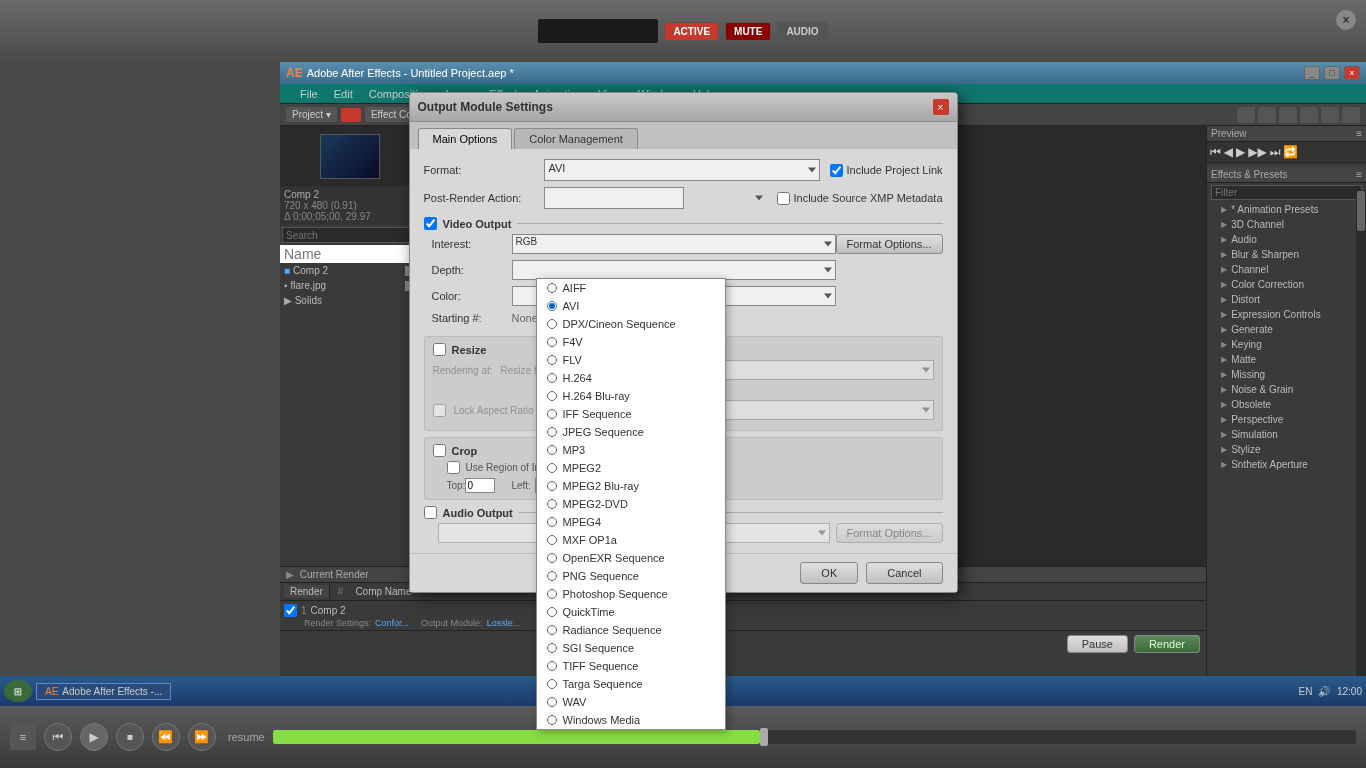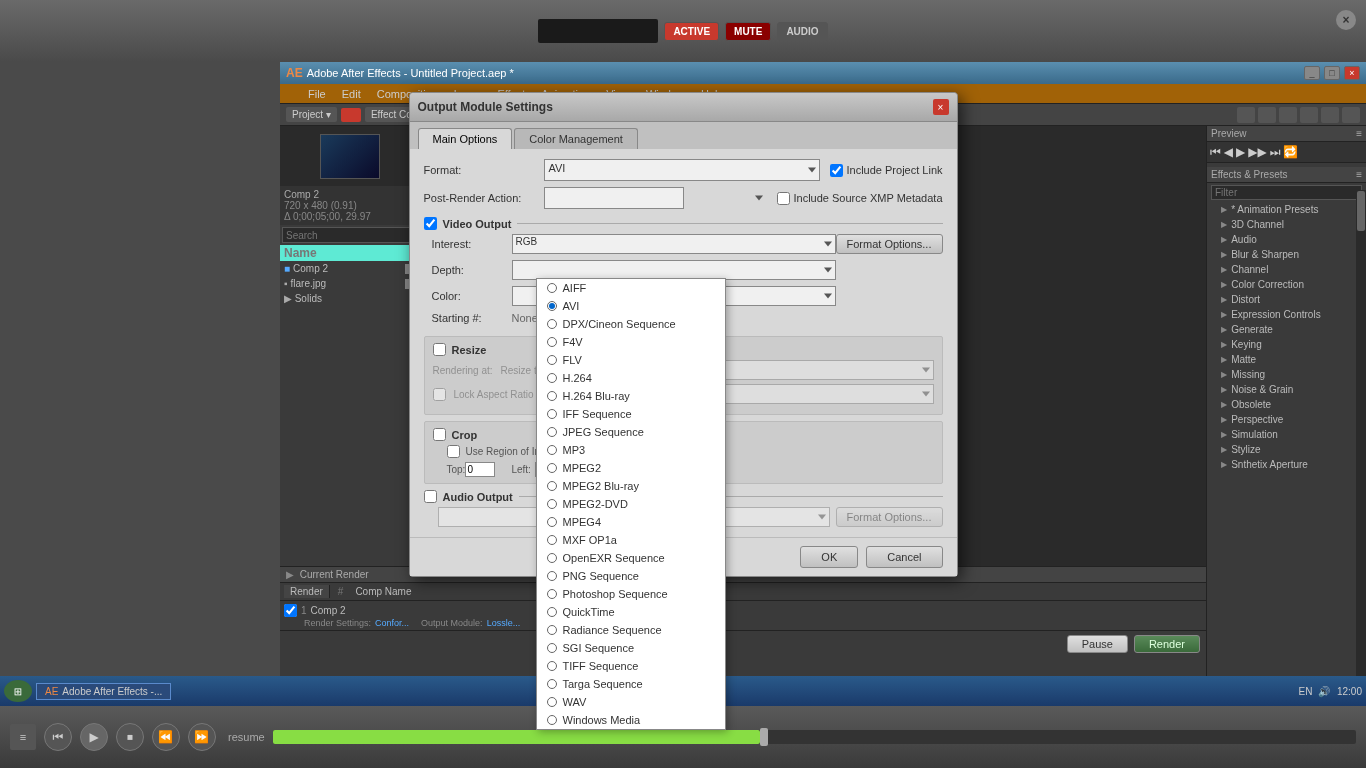--- a/index.html
+++ b/index.html
@@ -80,25 +80,25 @@
     .ae-win-btn {
       width: 16px; height: 14px;
       border-radius: 2px;
       border: 1px solid #666;
       background: #888;
       display: flex; align-items: center; justify-content: center;
       font-size: 9px; color: #333;
       cursor: pointer;
     }
     .ae-menubar {
-      background: #a16207;
+      background: #0f766e;
       height: 20px;
       display: flex;
       align-items: center;
-      padding: 0 20px;
+      padding: 0 12px;
       border-bottom: 1px solid #222;
     }
     .ae-menu-item {
       color: #ccc;
       font-size: 11px;
       padding: 0 8px;
       cursor: pointer;
     }
 
     
@@ -443,21 +443,21 @@
         <div style="color:#aaa;">Comp 2</div>
         <div style="color:#888;">720 x 480 (0.91)</div>
         <div style="color:#888;">Δ 0;00;05;00, 29.97</div>
       </div>
       <div style="display:flex;padding:2px;gap:2px;">
         <input style="flex: 1 1 0%; background: rgb(42, 42, 42); border: 1px solid rgb(85, 85, 85); color: rgb(170, 170, 170); font-size: 10px; padding: 1px 3px;" placeholder="Search">
         <div style="background:#555;width:18px;height:16px;border-radius:2px;cursor:pointer;">🔍</div>
       </div>
       <div style="flex:1;overflow:hidden;">
 
-        <div style="display:flex;background:#5eead4;padding:1px 4px;font-size:12px;color:#777;font-weight:bold;">
+        <div style="display:flex;background:#ffffff;padding:1px 4px;font-size:14px;color:#777;">
           <span>Name</span>
         </div>
         <div style="display:flex;align-items:center;padding:2px 4px;gap:3px;cursor:pointer;">
           <span style="color:#55aaff;font-size:10px;">■</span>
           <span style="font-size:10px;color:#bbb;">Comp 2</span>
           <span style="margin-left:auto;background:#888;width:10px;height:10px;"></span>
         </div>
         <div style="display:flex;align-items:center;padding:2px 4px;gap:3px;cursor:pointer;">
           <span style="color:#aaa;font-size:10px;">▪</span>
           <span style="font-size:10px;color:#bbb;">flare.jpg</span>
@@ -686,21 +686,21 @@
           <button class="format-options-btn">Format Options...</button>
         </div>
       </div>
 
       <div class="resize-section">
         <div style="display:flex;align-items:center;gap:6px;margin-bottom:4px;">
           <input type="checkbox" style="">
           <label style="color:#333;font-size:11px;font-weight:bold;">Resize</label>
         </div>
         <div class="resize-inner">
-          <div style="display:flex;gap:8px;align-items:center;margin-bottom:4px;">
+          <div style="display:flex;gap:8px;align-items:center;margin-bottom:20px;">
             <span style="color:#555;font-size:10px;">Rendering at:</span>
             <span style="color:#555;font-size:10px;">Resize to:</span>
             <div class="select-wrapper" style="width:80px;">
               <div style="height:20px;background:#f0f0f0;border:1px solid #888;font-size:10px;padding:1px 3px;"></div>
               <div class="select-arrow"></div>
             </div>
           </div>
           <div style="display:flex;gap:8px;align-items:center;font-size:10px;color:#555;margin-bottom:4px;">
             <input type="checkbox" style="">
             <span>Lock Aspect Ratio to 3:2 (1.59)</span>

